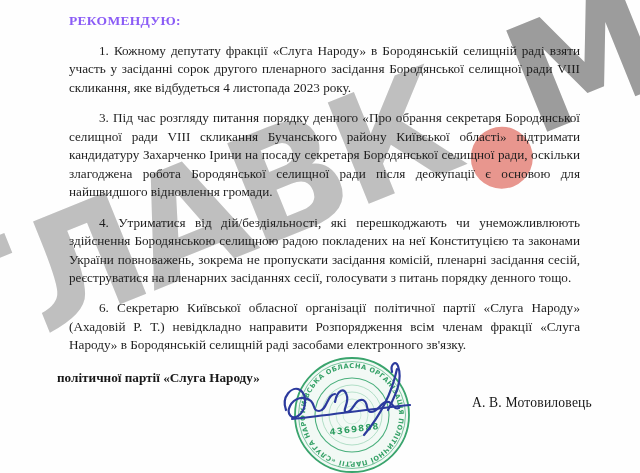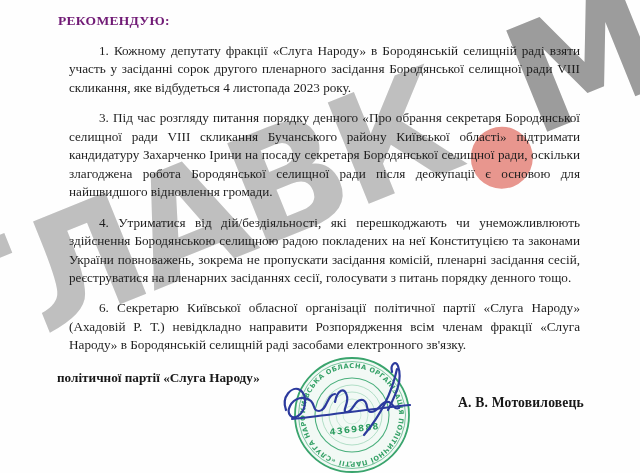--- a/index.html
+++ b/index.html
@@ -19,34 +19,34 @@
   .wm-gray{color:#bfbfbf;}
   .wm-dark{color:#9c9c9c;}
   .wm-o{
     display:inline-block;width:62px;height:62px;border-radius:50%;
     background:#e8968e;vertical-align:24px;margin:0 7px;
     font-size:0;letter-spacing:0;
   }
   
   .content{position:relative;z-index:1;padding:13px 48px 0 57px;}
   .doc-title{
-    font-size:13.5px;font-weight:bold;margin:0 0 13px 1px;color:#701a75;
+    font-size:13.5px;font-weight:bold;margin:0 0 13px 12px;color:#8b5cf6;
     letter-spacing:0.3px;
   }
   .content p{
     margin:12px;text-indent:30px;text-align:justify;
     font-size:13.2px;line-height:18.45px;color:#1e1e1e;
   }
   .sig-row{position:relative;height:100px;margin-top:9px;}
   .sig-left{
     position:absolute;left:0;top:2px;font-weight:bold;
     font-size:13.2px;line-height:18.6px;color:#181818;
   }
   .sig-name{
-    position:absolute;right:8px;top:28px;font-weight:bold;
+    position:absolute;right:0;top:28px;font-weight:normal;
     font-size:13.6px;color:#181818;letter-spacing:0.2px;
   }
   
   .stamp-svg{position:absolute;left:292px;top:355px;z-index:2;}
   .sign-svg{position:absolute;left:280px;top:358px;z-index:3;}
 </style>
 </head>
 <body>
 
 <div class="page">

